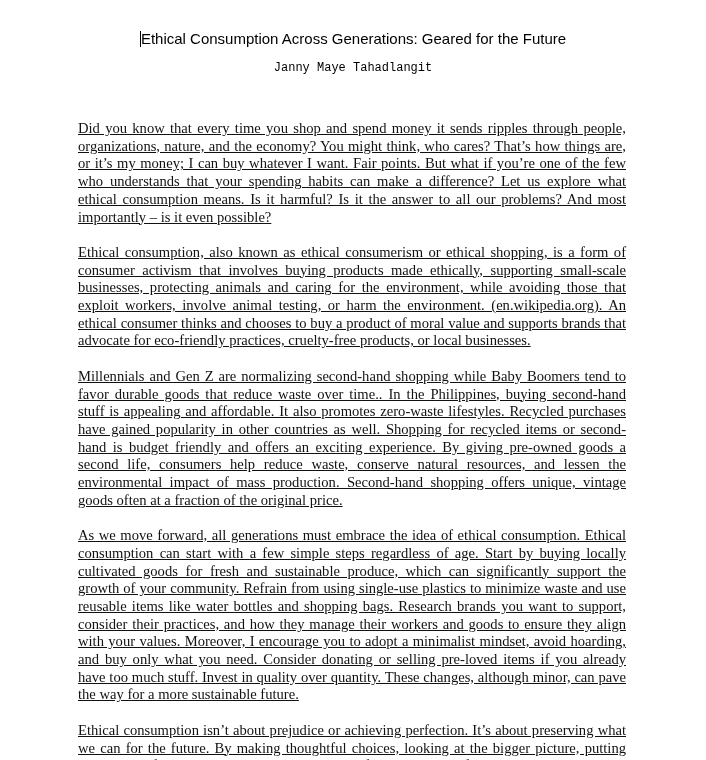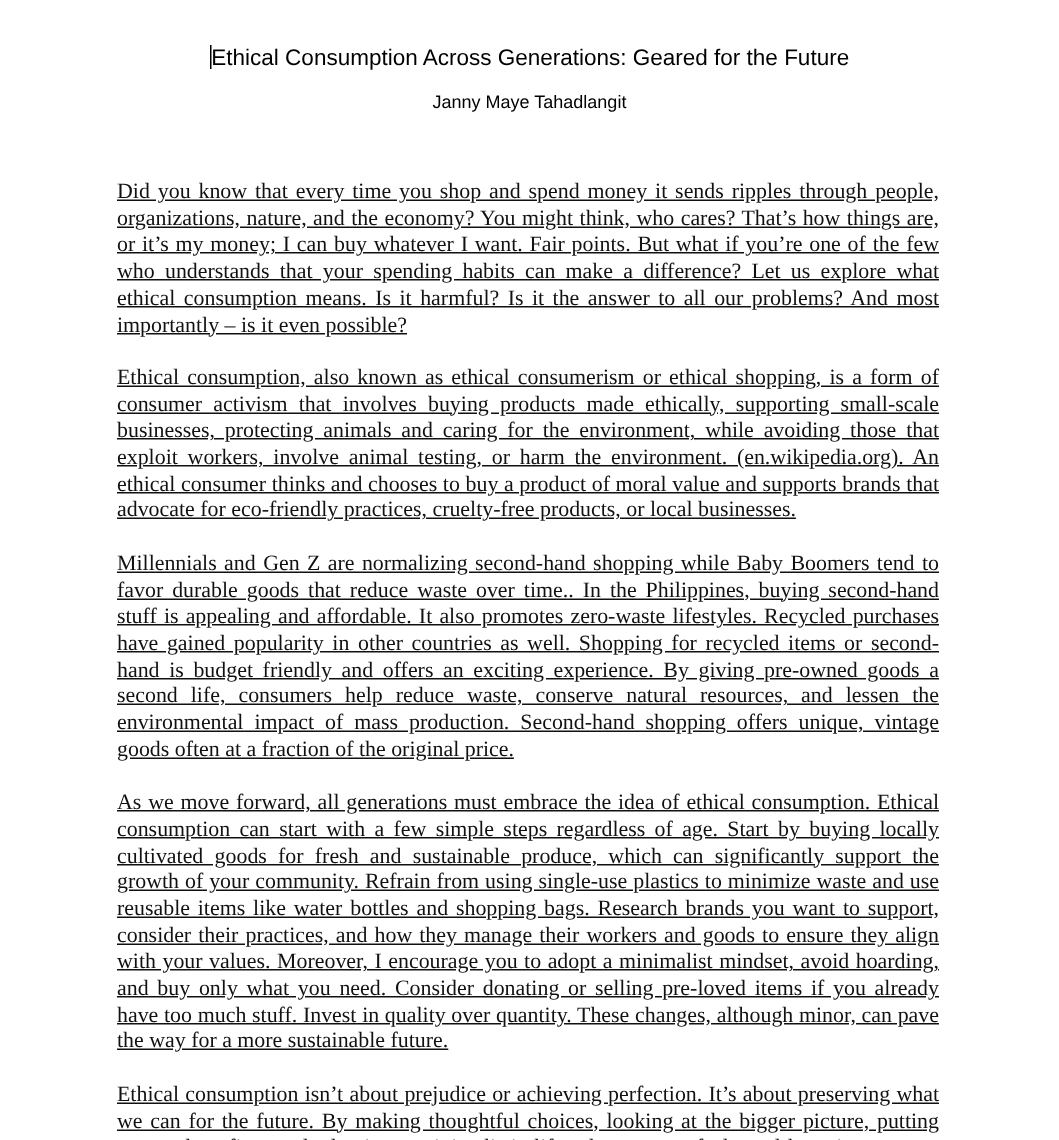--- a/index.html
+++ b/index.html
@@ -39,21 +39,21 @@
       background: #000;
       vertical-align: -3px;
       margin-right: 0px;
     }
     .author {
       position: absolute;
       top: 60px;
       left: 0;
       width: 706px;
       text-align: center;
-      font-family: Liberation Sans, sans-serif;
+      font-family: Liberation Mono, monospace;
       font-size: 12px;
       color: #000;
       line-height: 16px;
     }
     .body-text {
       position: absolute;
       left: 78px;
       top: 120px;
       width: 548px;
       font-family: "Liberation Serif", serif;

